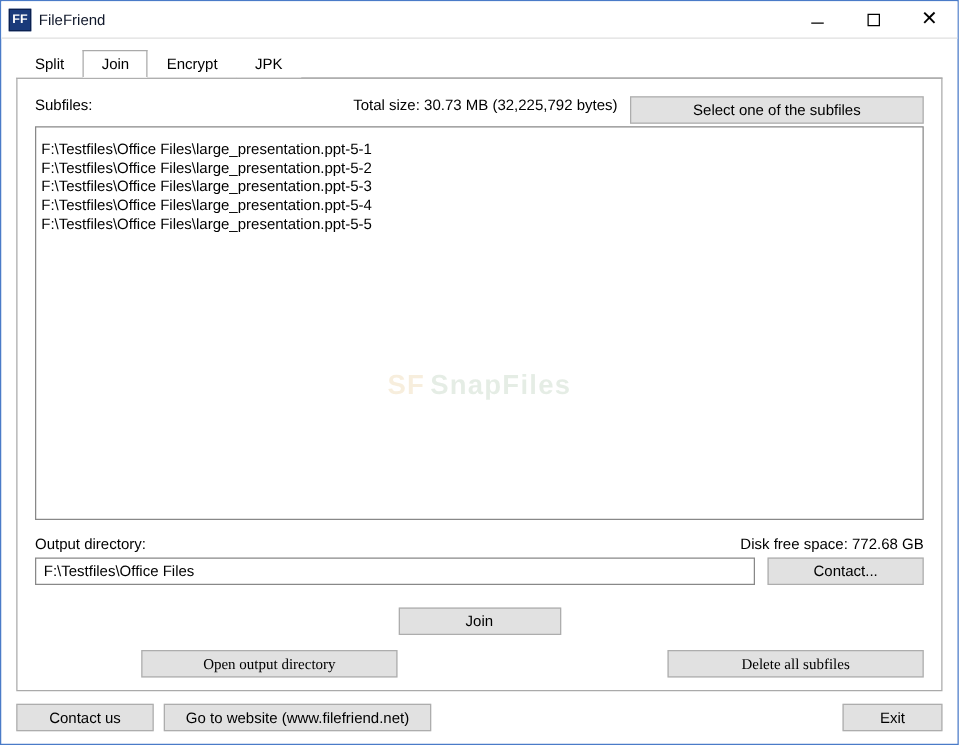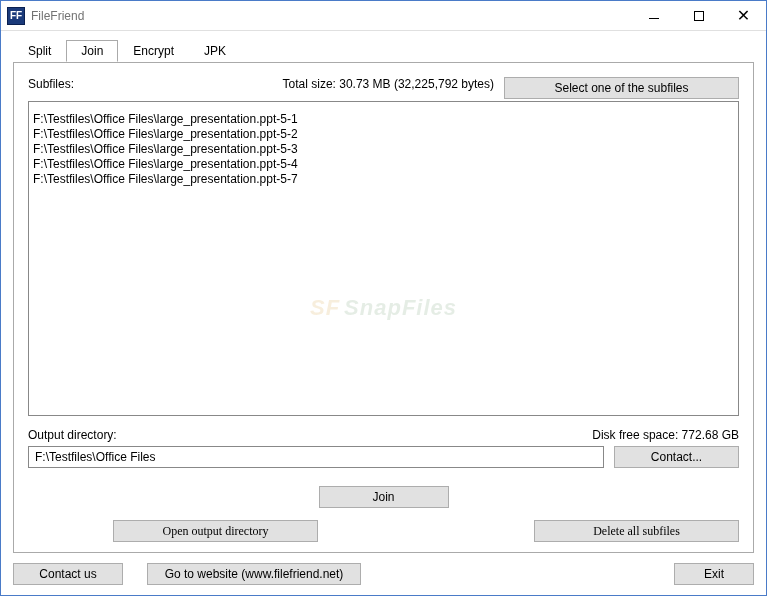--- a/index.html
+++ b/index.html
@@ -32,21 +32,21 @@
       font-size: 10px;
       font-weight: bold;
       display: flex;
       align-items: center;
       justify-content: center;
       margin-right: 6px;
       border: 1px solid #0a2050;
     }
     .title-text {
       font-size: 12px;
-      color: #737373;
+      color: #0f172a;
       flex: 1;
     }
     .window-controls {
       display: flex;
       height: 100%;
     }
     .win-btn {
       width: 45px;
       height: 100%;
       display: flex;
@@ -124,21 +124,20 @@
       white-space: nowrap;
     }
     .watermark {
       position: absolute;
       left: 50%;
       top: 295px;
       transform: translateX(-50%);
       opacity: 0.15;
       font-size: 22px;
       font-weight: bold;
-      font-style: italic;
       color: #5a8a5a;
       pointer-events: none;
       letter-spacing: 1px;
     }
     .watermark .sf-icon {
       color: #d09020;
       margin-right: 4px;
     }
     .output-row {
       display: flex;
@@ -193,21 +192,21 @@
     .open-output-btn {
       width: 205px;
       margin-left: 85px;
     }
     .delete-btn {
       width: 205px;
       margin-left: auto;
     }
     .footer-row {
       display: flex;
-      gap: 24px;
+      gap: 8px;
       padding: 2px 0;
     }
     .contact-btn {
       width: 110px;
     }
     .website-btn {
       width: 214px;
     }
     .spacer {
       flex: 1;
@@ -268,21 +267,21 @@
         </div>
       </div>
       <button class="btn select-btn">Select one of the subfiles</button>
     </div>
 
     <div class="listbox">
       <div class="list-item">F:\Testfiles\Office Files\large_presentation.ppt-5-1</div>
       <div class="list-item">F:\Testfiles\Office Files\large_presentation.ppt-5-2</div>
       <div class="list-item">F:\Testfiles\Office Files\large_presentation.ppt-5-3</div>
       <div class="list-item">F:\Testfiles\Office Files\large_presentation.ppt-5-4</div>
-      <div class="list-item">F:\Testfiles\Office Files\large_presentation.ppt-5-7</div>
+      <div class="list-item">F:\Testfiles\Office Files\large_presentation.ppt-5-5</div>
     </div>
 
     <div class="output-row">
       <span>Output directory:</span>
       <span>Disk free space: 772.68 GB</span>
     </div>
     <div class="output-inputrow">
       <input class="output-input" value="F:\Testfiles\Office Files" style="">
       <button class="btn browse-btn">Contact...</button>
     </div>

